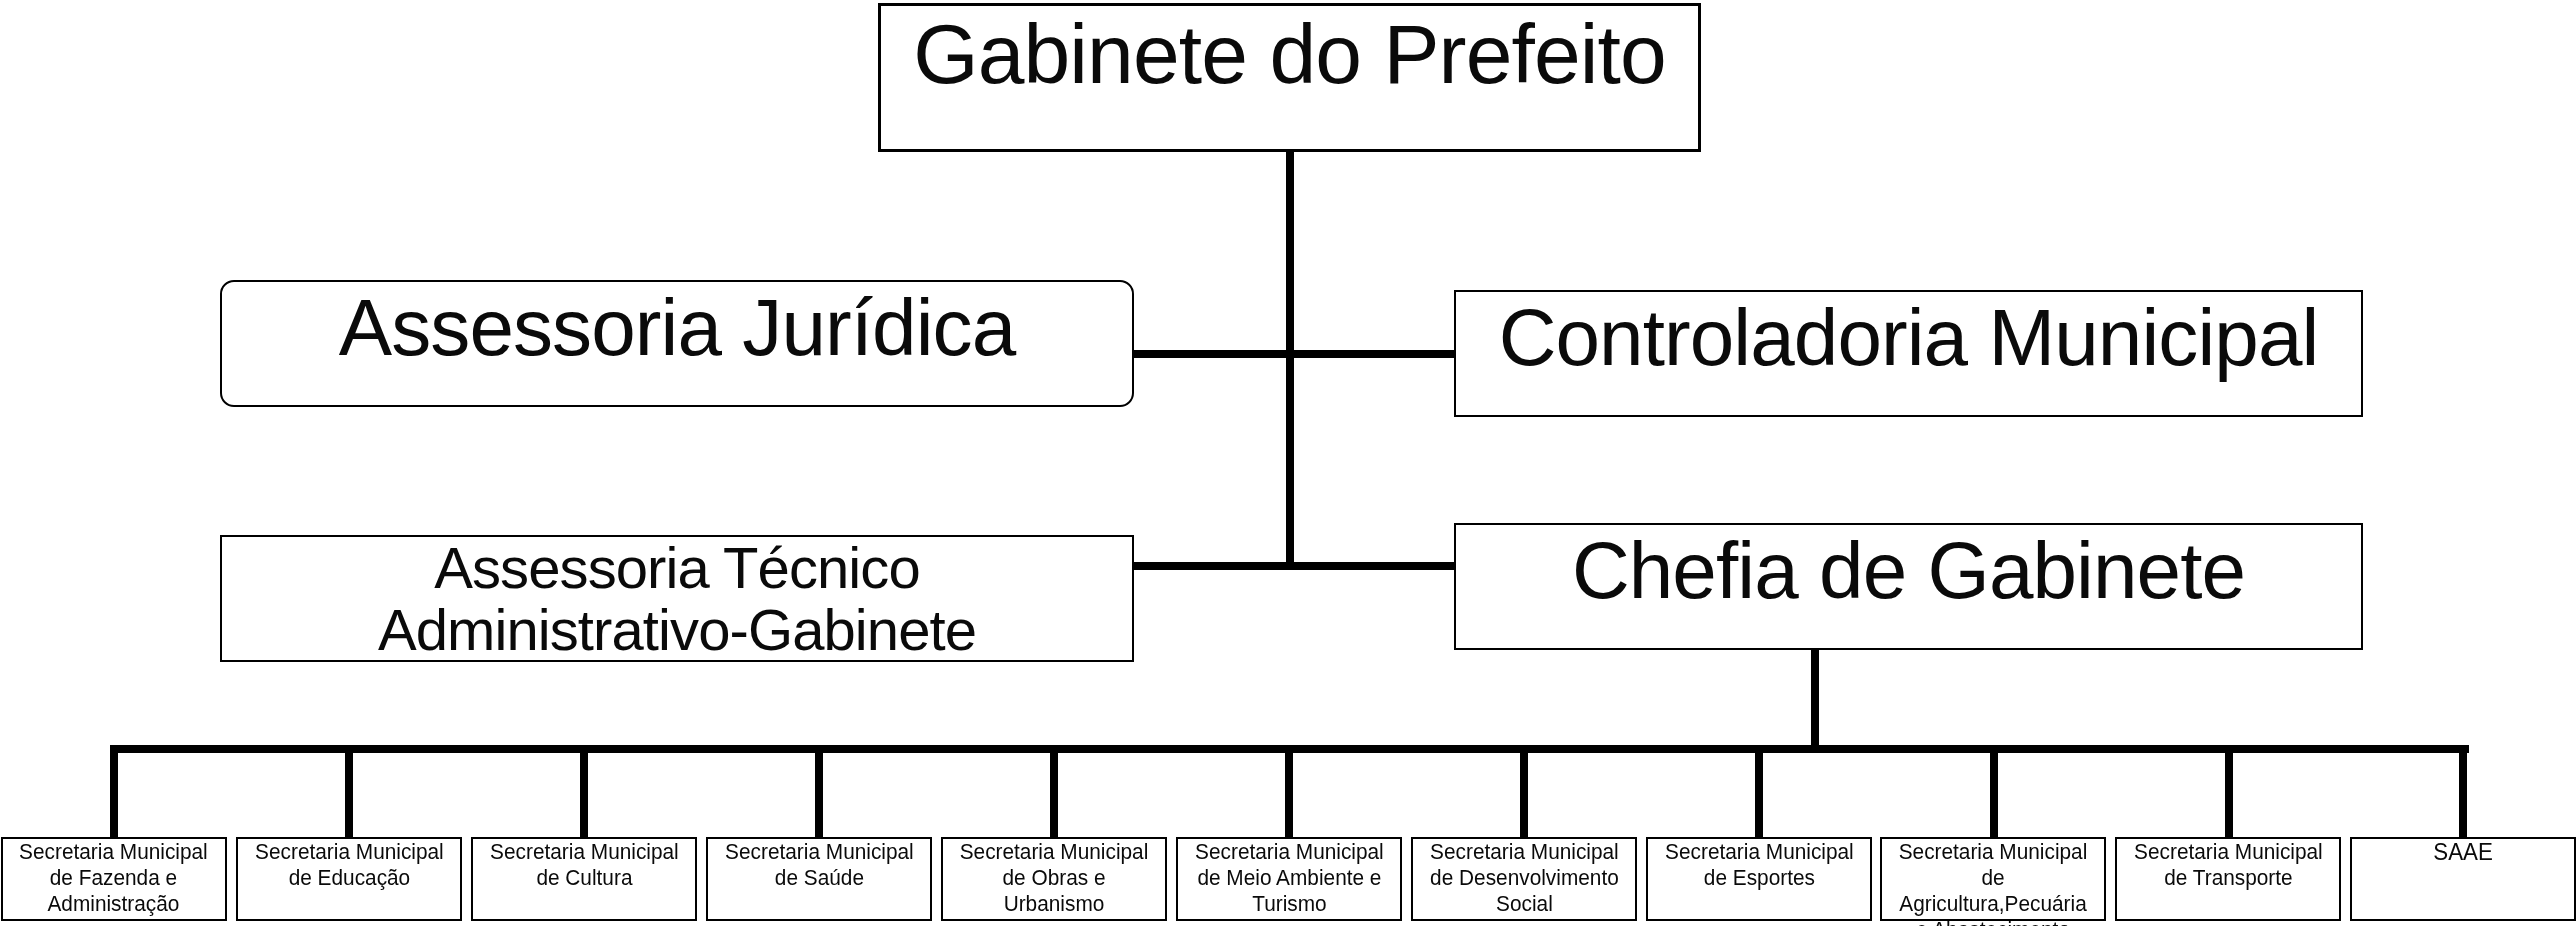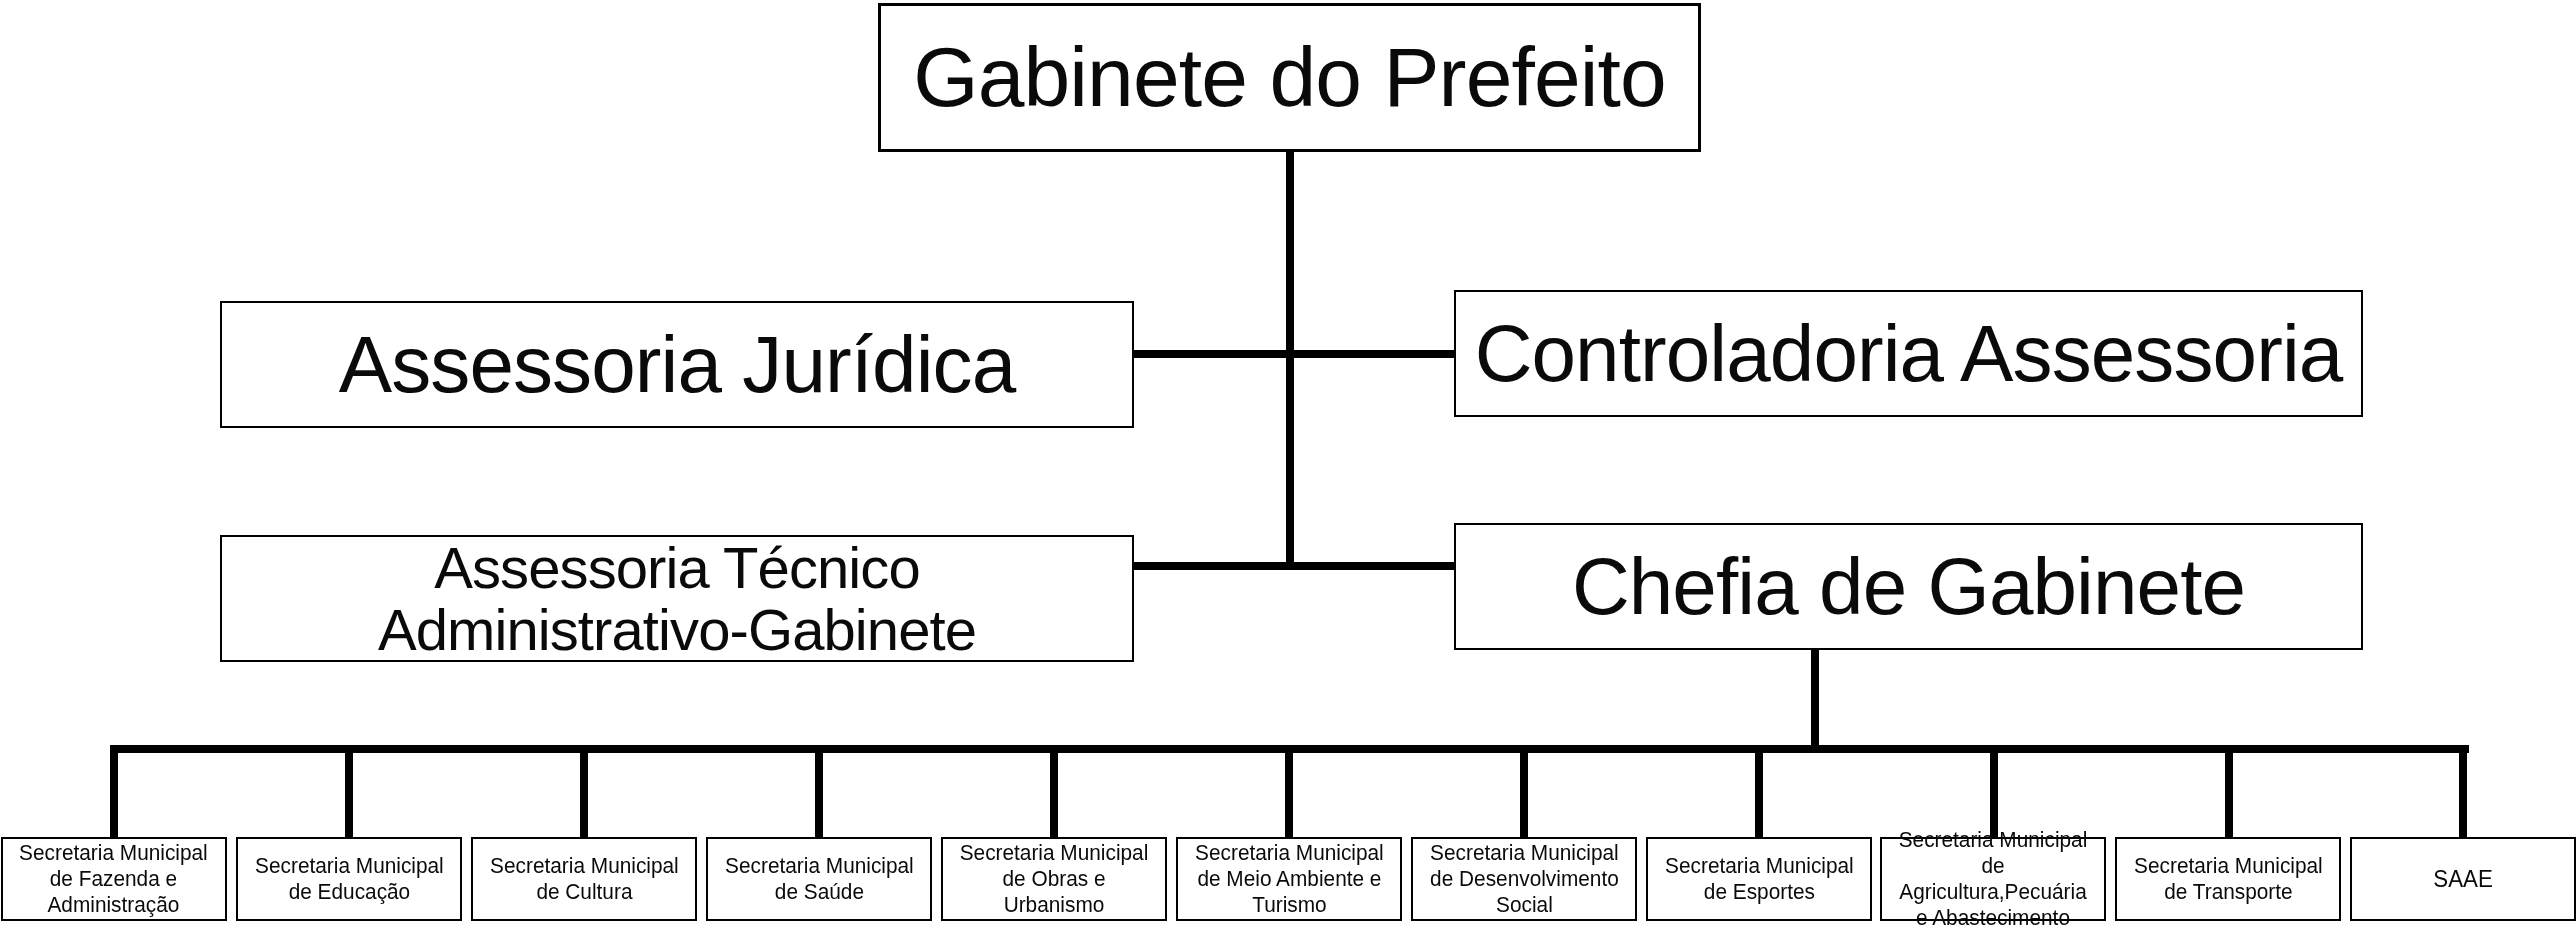--- a/index.html
+++ b/index.html
@@ -11,21 +11,21 @@
     font-family: "Liberation Sans", "DejaVu Sans", sans-serif;
     color: #0a0a0a;
     overflow: hidden;
   }
   .node {
     position: absolute;
     box-sizing: border-box;
     background: #ffffff;
     border: 2.8px solid #000000;
     display: flex;
-    align-items: center;
+    align-items: flex-start;
     justify-content: center;
     text-align: center;
     z-index: 2;
   }
   .node.root { border-width: 3.7px; }
   .label {
     display: inline-block;
     white-space: pre-line;
     letter-spacing: -0.9px;
   }
@@ -58,25 +58,25 @@
   <div class="conn" style="left:1520px; top:745px; width:8.4px; height:92px;"></div>
   <div class="conn" style="left:1755px; top:745px; width:8.4px; height:92px;"></div>
   <div class="conn" style="left:1990px; top:745px; width:8.4px; height:92px;"></div>
   <div class="conn" style="left:2225px; top:745px; width:8.4px; height:92px;"></div>
   <div class="conn" style="left:2459px; top:745px; width:8.4px; height:92px;"></div>
 
   <div class="node root" style="left:878px; top:2.8px; width:823px; height:149px; font-size:84px;">
     <span class="label">Gabinete do Prefeito</span>
   </div>
 
-  <div class="node" style="left:220px; top:301px; width:914px; height:127px; font-size:80px;">
+  <div class="node" style="left:220px; top:280px; width:914px; height:127px; font-size:80px;border-radius:14px;">
     <span class="label">Assessoria Jurídica</span>
   </div>
   <div class="node" style="left:1454px; top:290px; width:909px; height:127px; font-size:80px;">
-    <span class="label">Controladoria Assessoria</span>
+    <span class="label">Controladoria Municipal</span>
   </div>
 
   <div class="node" style="left:220px; top:503px; width:914px; height:127px; font-size:58px; line-height:62px;margin-top:32px;">
     <span class="label">Assessoria Técnico
 Administrativo-Gabinete</span>
   </div>
   <div class="node" style="left:1454px; top:503px; width:909px; height:127px; font-size:80px;margin-top:20px;">
     <span class="label">Chefia de Gabinete</span>
   </div>
 

